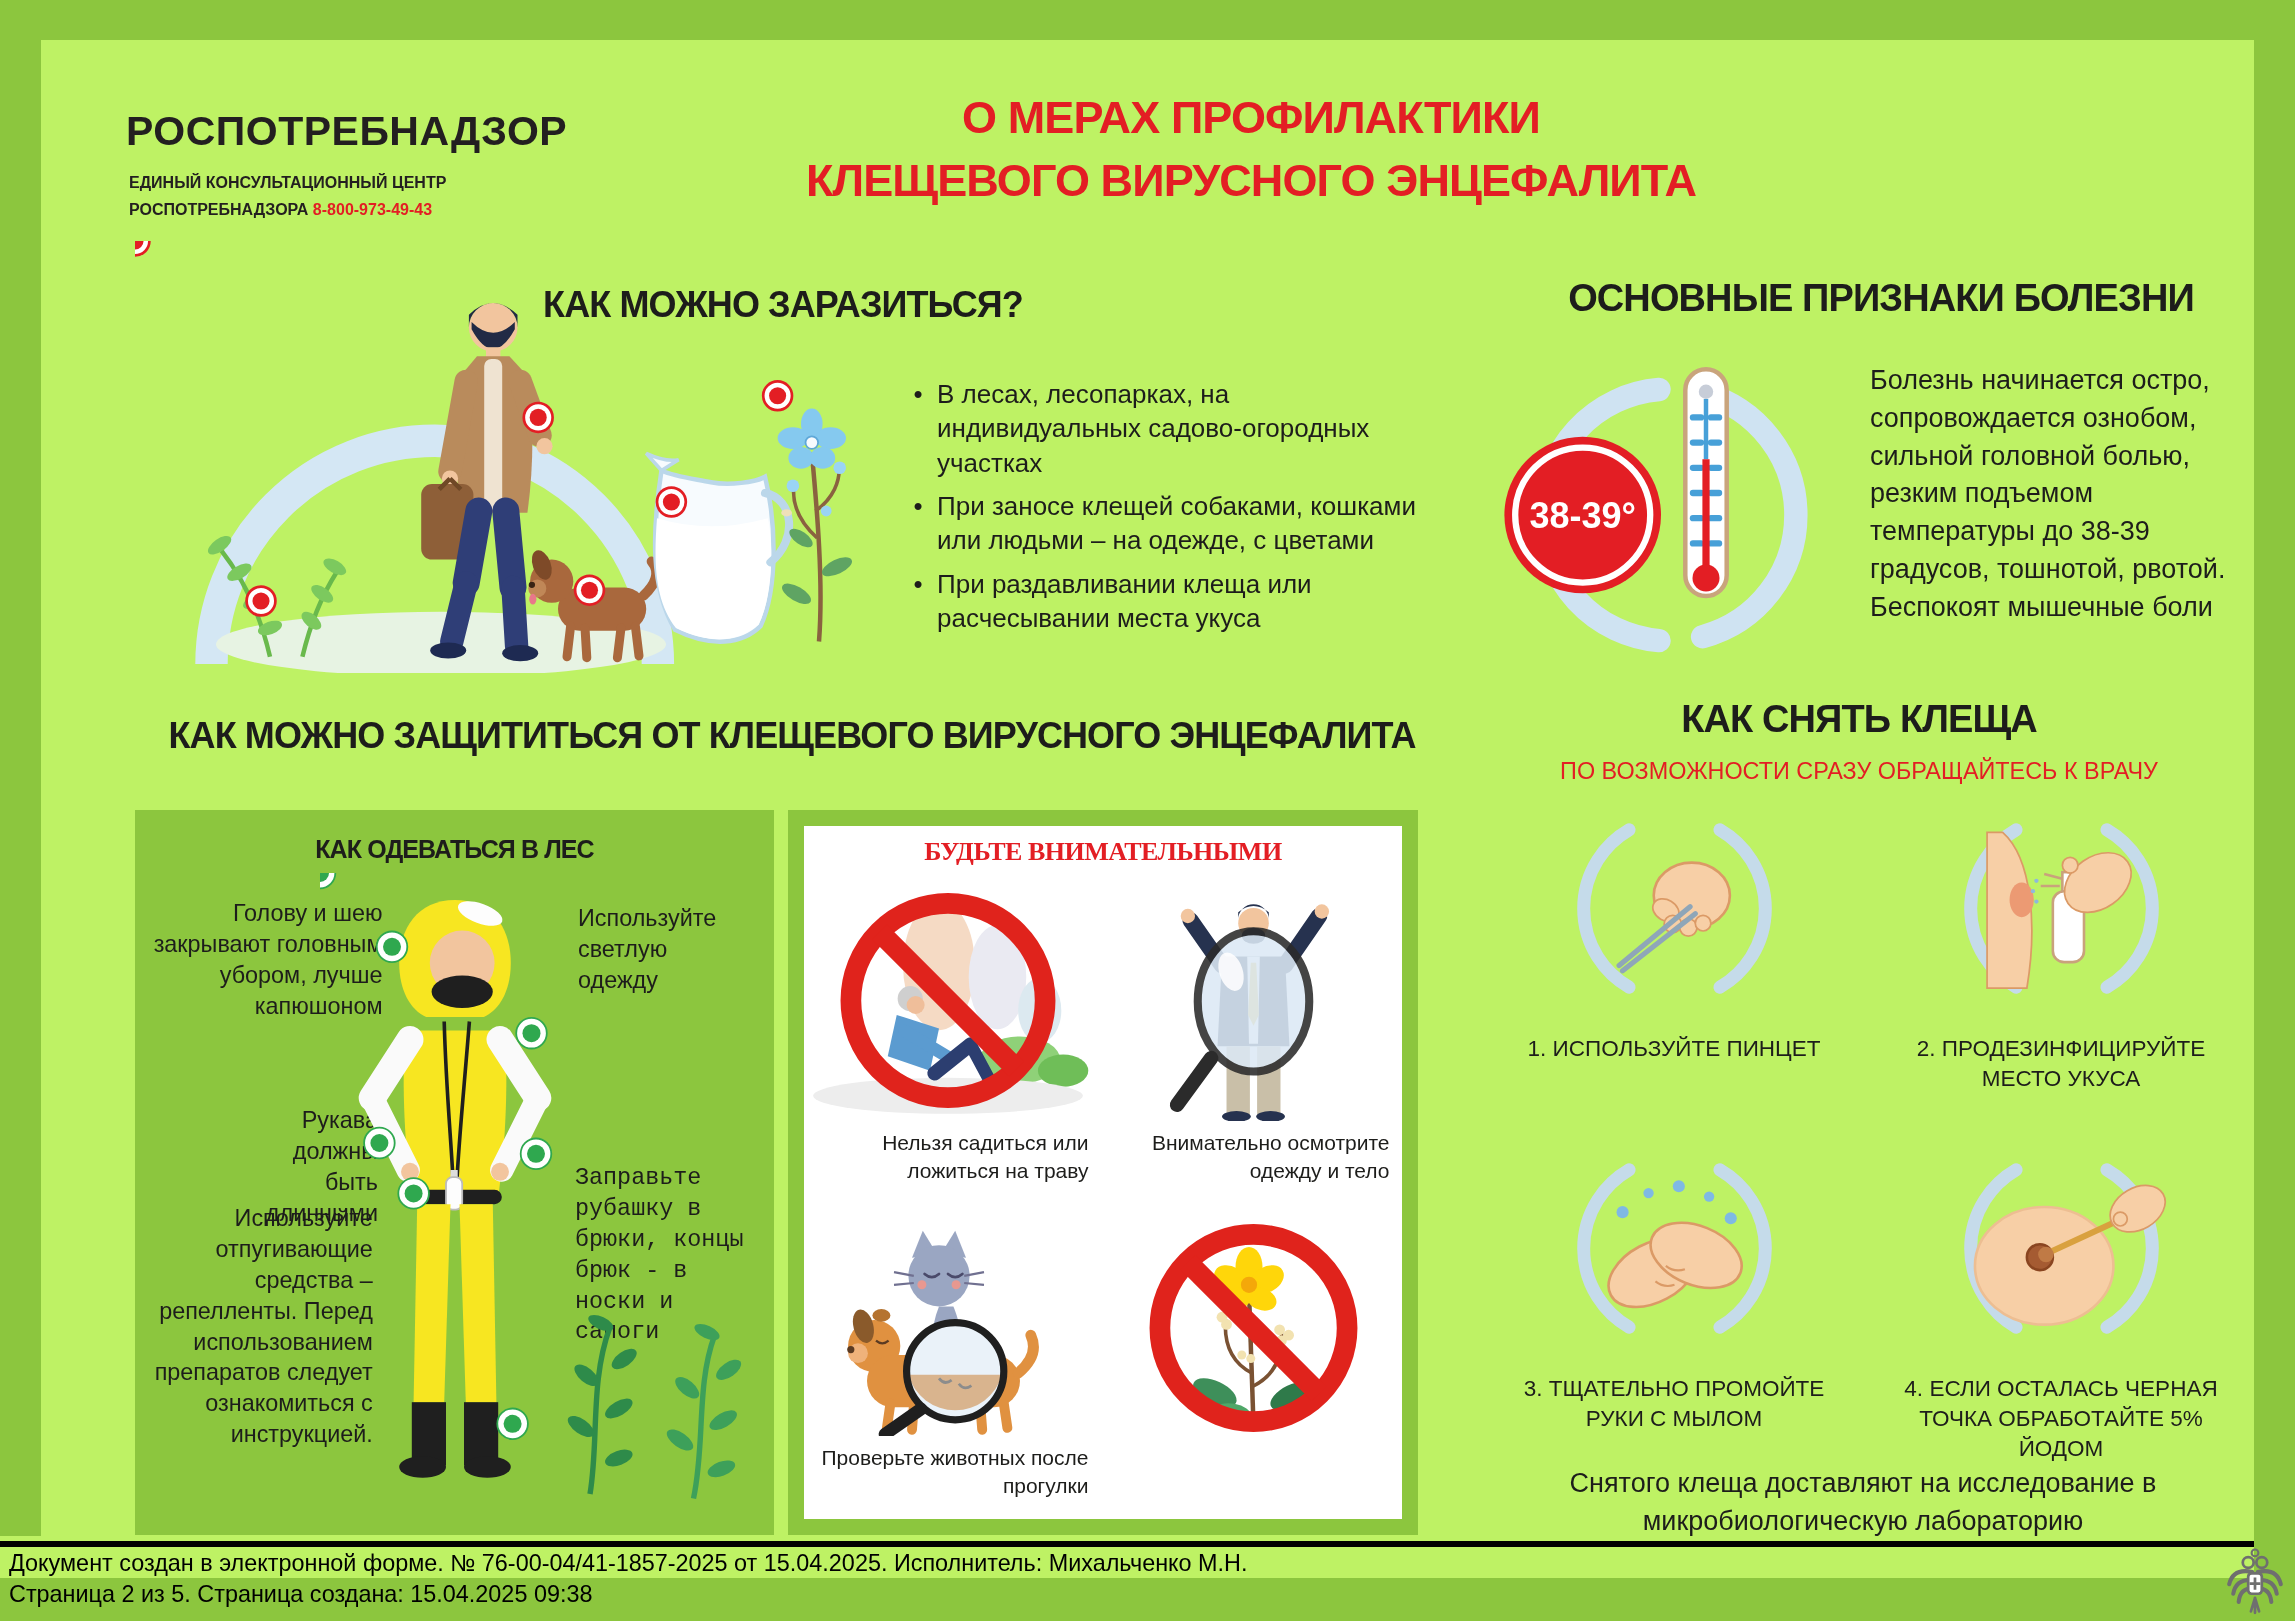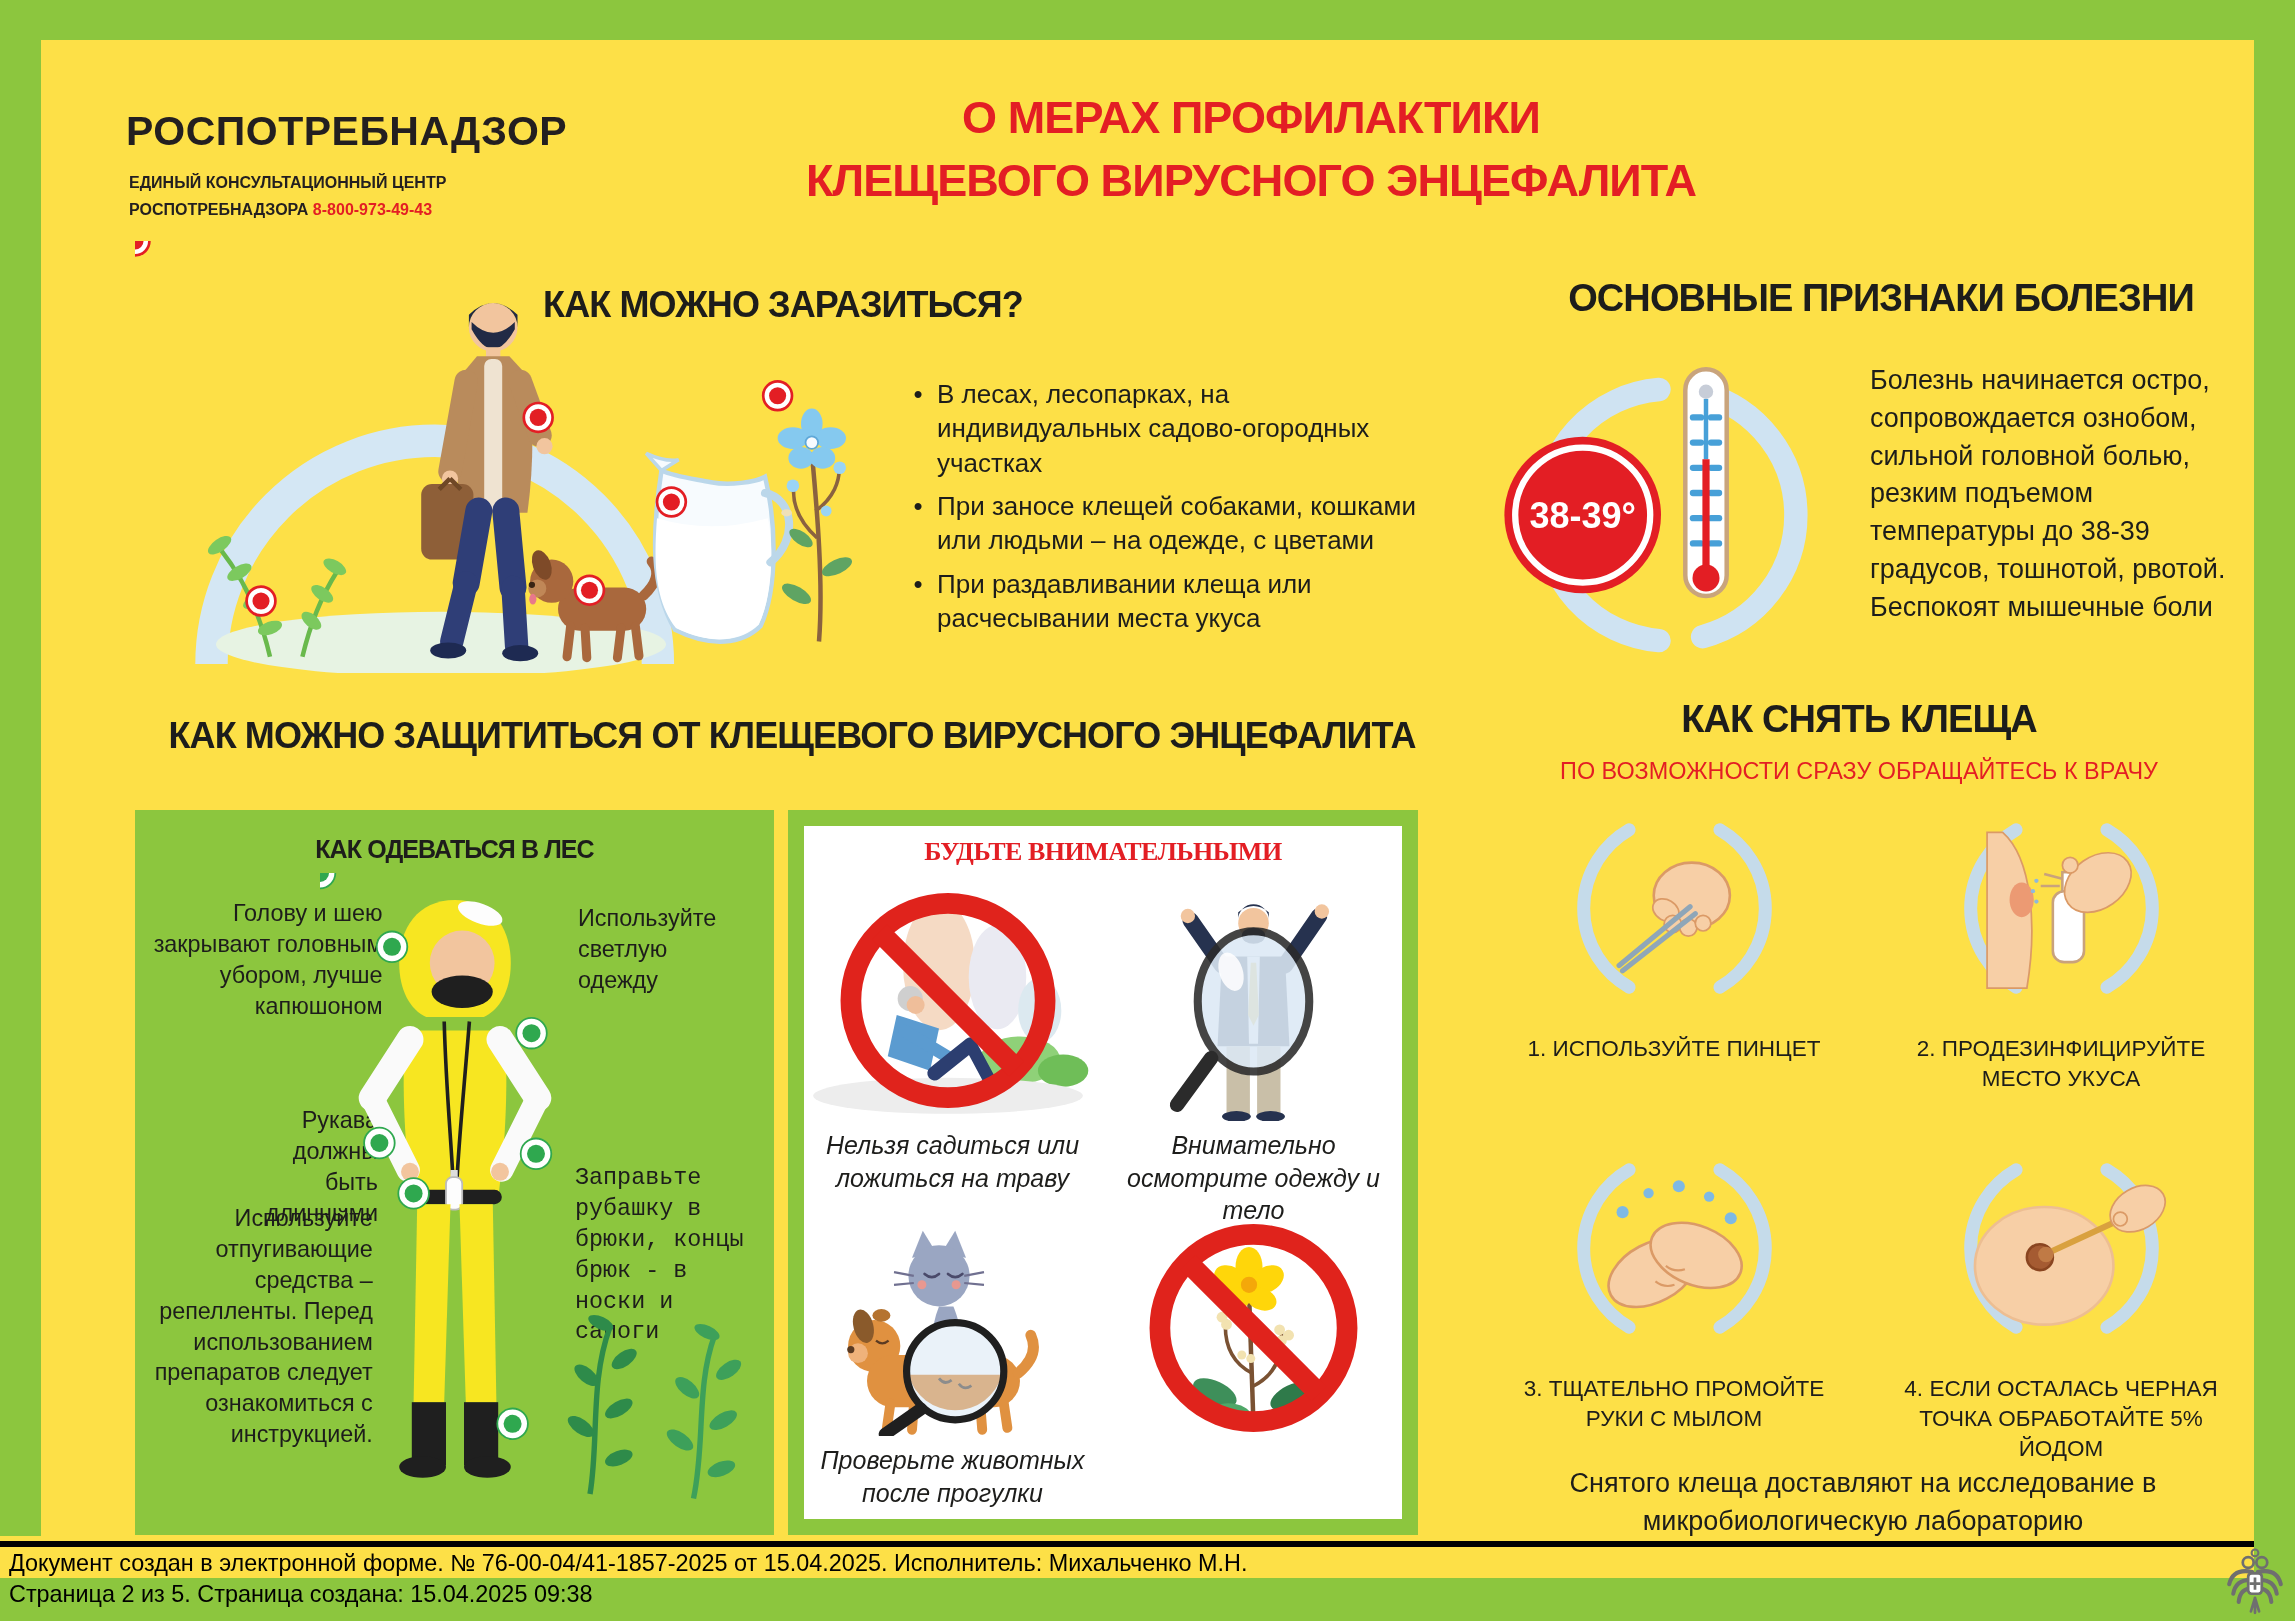--- a/index.html
+++ b/index.html
@@ -1,27 +1,27 @@
 <!DOCTYPE html>
 <html style="font-size:14.4px"><head>
 <meta charset="utf-8">
 <style>
   html,body{margin:0;padding:0;background:#fff;}
-  .page{position:relative;width:2295px;height:1622px;background:#fde047;
+  .page{position:relative;width:2295px;height:1622px;background:#bef264;
         font-family:"Liberation Sans", sans-serif;color:#1d1d1b;overflow:hidden;}
   .abs{position:absolute;}
   .b{font-weight:bold;}
   .center{text-align:center;}
   .red{color:#E31E24;}
   .h-main{font-weight:bold;color:#E31E24;letter-spacing:-0.9px;}
   .h-black{font-weight:bold;color:#1d1d1b;letter-spacing:-0.9px;}
   .green-bg{background:#8CC63E;}
   .lbl{font-size:23.4px;line-height:1.32;color:#1d1d1b;}
   .lbl-r{text-align:right;}
-  .cap{font-size:25px;line-height:1.3;color:#1d1d1b;text-align:center;font-style:italic;}
+  .cap{font-size:21px;line-height:1.3;color:#1d1d1b;text-align:right;}
   .step-cap{font-size:22.5px;line-height:1.34;text-align:center;color:#1d1d1b;margin:12.6px auto 0;width:360px;}
   .bullets{margin:10px;padding:0;list-style:none;font-size:26px;line-height:1.32;}
   .bullets li{position:relative;padding-left:29px;margin-bottom:9px;}
   .bullets li::before{content:"•";position:absolute;left:5.4px;top:0;font-size:26px;color:#1d1d1b;}
   .panel-green{background:#8CC63E;}
   .panel-white{background:#fff;border:16px solid #8CC63E;box-sizing:border-box;}
   .attn-cell{position:absolute;width:297px;}
   .attn-cell .cap{width:272px;margin:5.4px auto 0;}
   .step-cell{position:absolute;width:378px;}
   .step-cell svg{display:block;margin:0 auto;}

